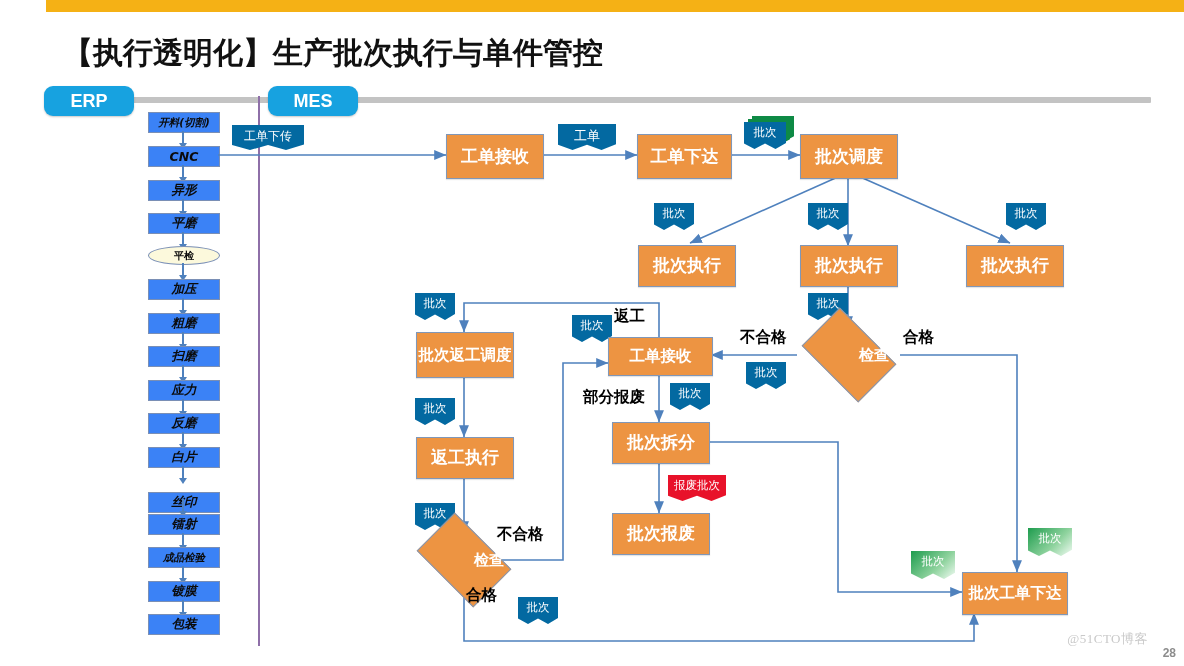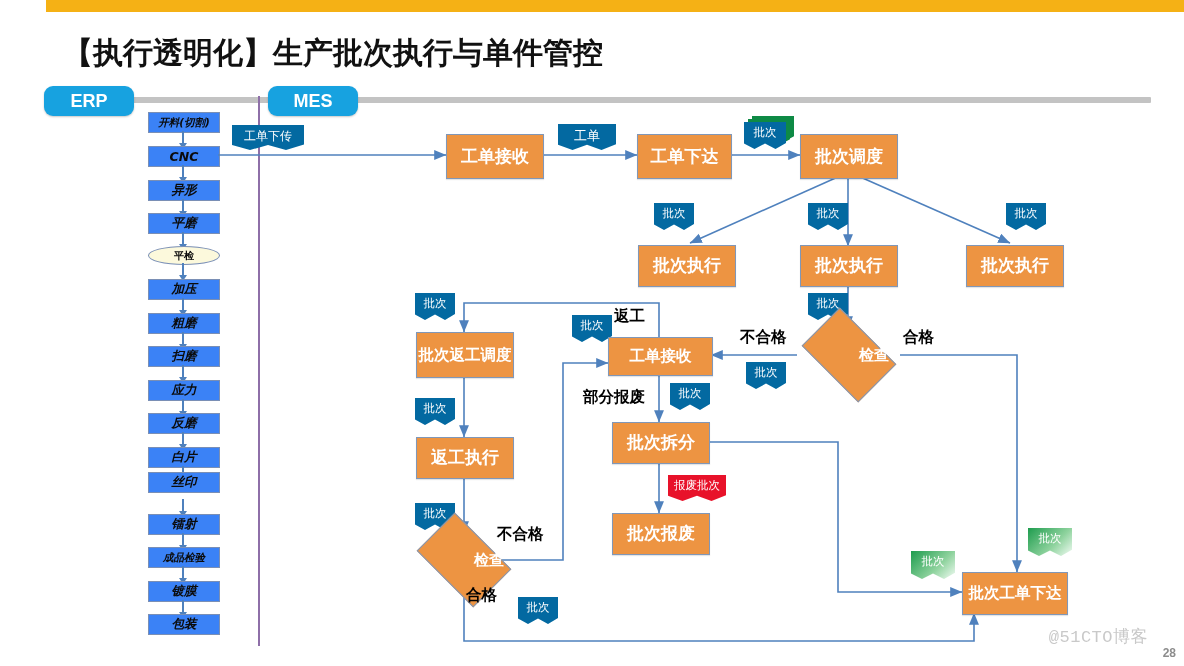--- a/index.html
+++ b/index.html
@@ -137,22 +137,22 @@
     white-space:nowrap;
   }
   .plab.s16{font-size:15.5px;}
 
   
   #wires{position:absolute;left:0;top:0;width:1184px;height:666px;pointer-events:none;}
 
   
   .watermark{
     position:absolute;right:36px;bottom:18px;
-    font-size:17px;color:#c9c9c9;letter-spacing:.5px;
-    font-family:Liberation Mono, monospace;
+    font-size:13px;color:#c9c9c9;letter-spacing:.5px;
+    font-family:Liberation Serif, serif;
   }
   .pagenum{
     position:absolute;right:8px;bottom:6px;
     font-size:12px;color:#8d8d8d;font-weight:bold;
     font-family:"Liberation Sans",sans-serif;
   }
 </style>
 </head>
 <body>
 
@@ -193,21 +193,21 @@
 
   <div class="erp-box" style="top:380px;">应力</div>
   <div class="erp-arrow" style="top:399px;height:13px;"></div>
 
   <div class="erp-box" style="top:413px;">反磨</div>
   <div class="erp-arrow" style="top:432px;height:13px;"></div>
 
   <div class="erp-box" style="top:447px;">白片</div>
   <div class="erp-arrow" style="top:466px;height:13px;"></div>
 
-  <div class="erp-box" style="top:472px;">丝印</div>
+  <div class="erp-box" style="top:492px;">丝印</div>
   <div class="erp-arrow" style="top:499px;height:13px;"></div>
 
   <div class="erp-box" style="top:514px;">镭射</div>
   <div class="erp-arrow" style="top:533px;height:13px;"></div>
 
   <div class="erp-box small" style="top:547px;">成品检验</div>
   <div class="erp-arrow" style="top:566px;height:13px;"></div>
 
   <div class="erp-box" style="top:581px;">镀膜</div>
   <div class="erp-arrow" style="top:600px;height:13px;"></div>

